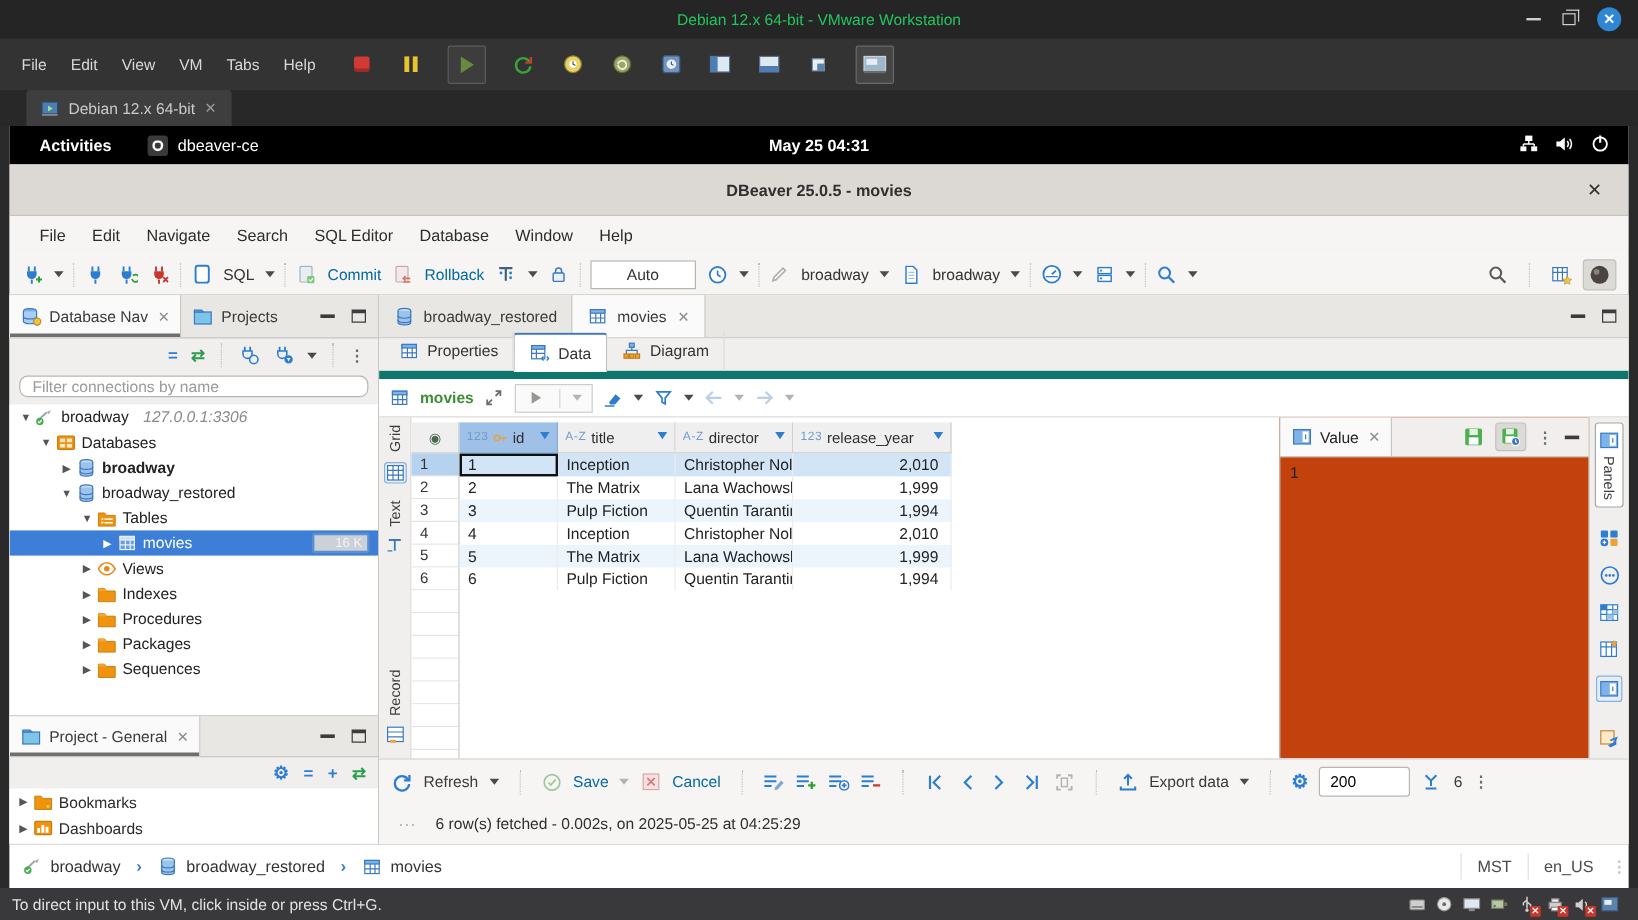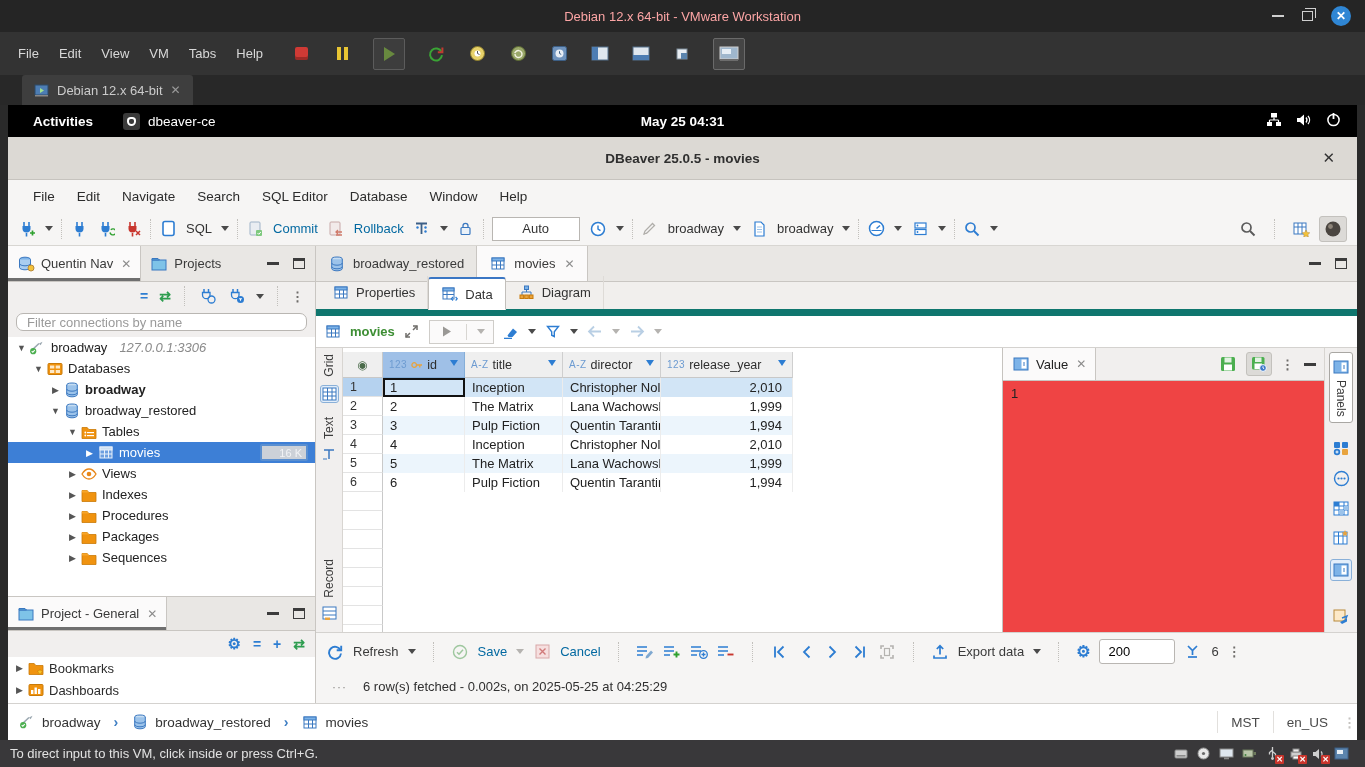--- a/index.html
+++ b/index.html
@@ -1,21 +1,21 @@
 <!DOCTYPE html>
 <html><head>
 <meta charset="utf-8">
 <style>
 *{box-sizing:border-box;margin:0;padding:0}
 html,body{background:#1c1c1c}
 .screen{width:1365px;height:767px;position:relative;overflow:hidden;background:#2a2a2a;
   font-family:"Liberation Sans",sans-serif;-webkit-font-smoothing:antialiased;color:#222}
 
 .vm-titlebar{height:32px;background:#252525;position:relative;display:flex;align-items:center}
-.vm-title{position:absolute;left:0;right:0;text-align:center;color:#fca5a5;font-size:13px}
+.vm-title{position:absolute;left:0;right:0;text-align:center;color:#22c55e;font-size:13px}
 .vm-controls{margin-left:auto;display:flex;align-items:center;gap:18px;padding-right:14px;z-index:2}
 .wc-min{width:12px;height:2px;background:#cfcfcf}
 .wc-restore{width:11px;height:10px;border:1.5px solid #cfcfcf;position:relative}
 .wc-restore:before{content:"";position:absolute;left:2px;top:-4px;width:10px;height:9px;border:1.5px solid #cfcfcf;border-bottom:none;border-left:none}
 .wc-close{width:20px;height:20px;border-radius:50%;background:#2f86d4;color:#fff;font-size:12px;display:flex;align-items:center;justify-content:center;font-weight:bold}
 .vm-menurow{height:43px;background:#333;display:flex;align-items:center;padding-left:8px}
 .vm-menu{display:flex;align-items:center}
 .vm-menu-item{color:#d8d8d8;font-size:13px;padding:0 10px;height:43px;display:flex;align-items:center}
 .vm-tools{display:flex;align-items:center;margin-left:18px;gap:21px}
 .vmt{width:20px;height:20px;display:flex;align-items:center;justify-content:center}
@@ -116,21 +116,21 @@
 .g-h.selcol{background:#9fc0e7;border-right-color:#85aed8;border-bottom-color:#85aed8}
 .col-prefix{font-size:10px;color:#6d9bd1;letter-spacing:.5px;flex:none}
 .sort-dd{margin-left:auto;width:0;height:0;border:4px solid transparent;border-top:6px solid #2d7dd2}
 .g-gutter{width:40px;background:#fff;border-right:1px solid #c9c9c9;border-bottom:1px solid #e3e3e3;font-size:12.5px;color:#333;display:flex;align-items:center;padding-left:7px;flex:none}
 .g-gutter.sel{background:#b5d2ef}
 .g-cell{padding:0 7px;border-right:1px solid #ececec;font-size:13px;line-height:18px;white-space:nowrap;overflow:hidden;display:flex;align-items:center}
 .g-cell.num{justify-content:flex-end;padding-right:10px}
 .row-zebra .g-cell{background:#ecf5fc}
 .row-sel .g-cell{background:#d2e5f6}
 .focus-cell{outline:2px solid #111;outline-offset:-2px}
-.value-panel{width:322px;border-left:1px solid #c6c3bf;display:flex;flex-direction:column;background:#ef4444}
+.value-panel{width:258px;border-left:1px solid #c6c3bf;display:flex;flex-direction:column;background:#c2410c}
 .vp-tabs{height:33px;background:#f1efee;border-bottom:1px solid #c9c6c2;display:flex;align-items:stretch}
 .vp-tab{display:flex;align-items:center;gap:6px;padding:0 9px;background:#fbfafa;border-right:1px solid #c9c6c2;font-size:13px}
 .vp-icons{margin-left:auto;display:flex;align-items:center;gap:9px;padding-right:8px}
 .vp-body{flex:1;padding:5px 8px;font-size:13px;color:#222}
 .right-strip{width:33px;background:#f1efee;border-left:1px solid #d8d5d1;display:flex;flex-direction:column;align-items:center;padding:4px 0;gap:10px}
 .panels-btn{border:1px solid #a9a7a3;background:#fff;border-radius:3px;padding:5px 2px;display:flex;flex-direction:column;align-items:center;gap:4px}
 .result-toolbar{height:38px;border-top:1px solid #d4d2cf;background:#f6f5f4;display:flex;align-items:center;padding:0 10px;gap:9px;font-size:13px;color:#3a3a3a}
 .num-box{width:76px;height:25px;border:1px solid #b9b6b2;border-radius:3px;background:#fff;padding:0 8px;font-size:13px;font-family:inherit;outline:none}
 .status-line{height:33px;background:#f6f5f4;display:flex;align-items:center;gap:16px;padding-left:16px;font-size:13px;color:#2f2f2f}
 .ellipsis-icon{color:#8f8d8a;font-size:12px;letter-spacing:1px}
@@ -468,21 +468,21 @@
         <div class="part-tabs">
           <span class="part-tab active">
             <span class="i16">
                 <svg width="17" height="16" viewBox="0 0 17 16">
                   <ellipse cx="7" cy="3.5" rx="5.5" ry="2.3" fill="#7db3e8" stroke="#3b78c0"></ellipse>
                   <path d="M1.5 3.5v8c0 1.3 2.5 2.3 5.5 2.3s5.5-1 5.5-2.3v-8" fill="#a9cdf0" stroke="#3b78c0"></path>
                   <path d="M1.5 7.5c0 1.3 2.5 2.3 5.5 2.3s5.5-1 5.5-2.3" fill="none" stroke="#3b78c0"></path>
                   <circle cx="13" cy="12" r="3" fill="#f3c23a" stroke="#b98a3a"></circle>
                 </svg>
               </span>
-            <span>Quentin Nav</span>
+            <span>Database Nav</span>
             <span class="tab-close">✕</span>
           </span>
           <span class="part-tab">
             <span class="i16">
                 <svg width="16" height="14" viewBox="0 0 16 14">
                   <rect x="1" y="3" width="14" height="10" fill="#7ec3e8" stroke="#3b78c0"></rect>
                   <path d="M1 3V1.5h6l1.5 1.5z" fill="#5aa6d8" stroke="#3b78c0"></path>
                 </svg>
               </span>
             <span>Projects</span>

